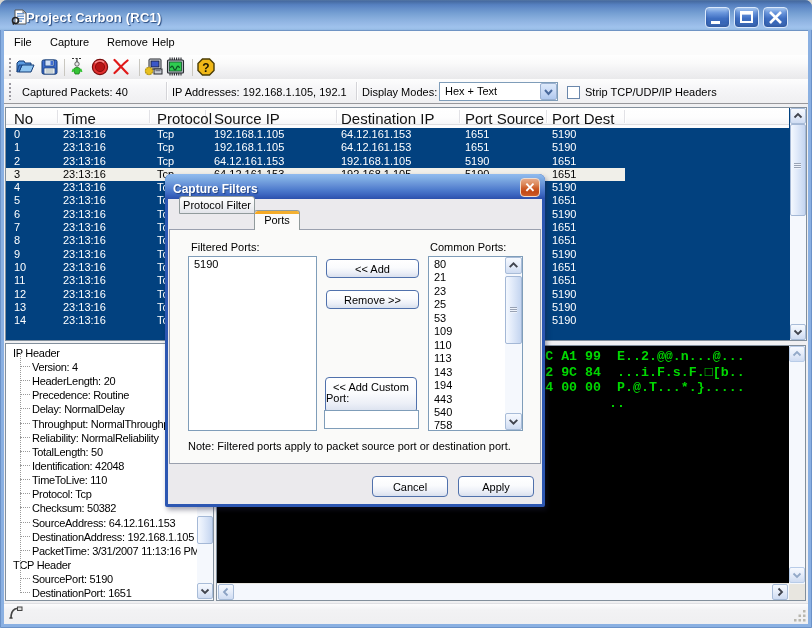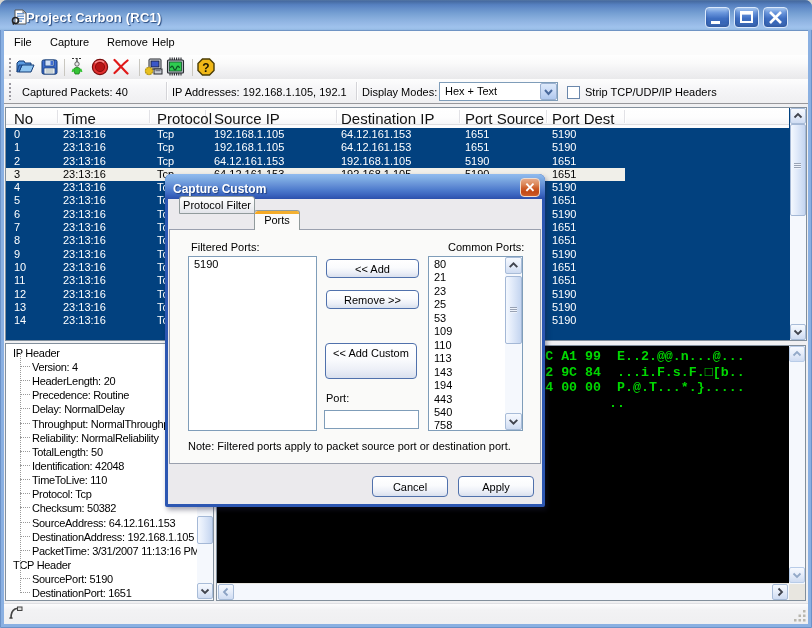--- a/index.html
+++ b/index.html
@@ -446,29 +446,29 @@
       <rect x="5.5" y="5.5" width="2.5" height="2.5"></rect>
       <rect x="10" y="10" width="2.5" height="2.5"></rect>
       <rect x="5.5" y="10" width="2.5" height="2.5"></rect>
       <rect x="1" y="10" width="2.5" height="2.5"></rect>
     </g>
 </svg>
 
 <div id="dialog"></div>
 <div id="dlgbody"></div>
 <div id="dlgtitle"></div>
-<div id="dlgtitletext">Capture Custom</div>
+<div id="dlgtitletext">Capture Filters</div>
 <div id="dlgclose">✕</div>
 <div class="tab" style="left:179px;top:196px;width:76px;height:18px;border:1px solid #919b9c;border-radius:3px 3px 0 0;background:linear-gradient(180deg,#ffffff 0%,#f2f3f5 55%,#e2e4ea 100%);line-height:17px">Protocol Filter</div>
 <div id="tabpanel"></div>
 <div class="tab" style="left:254px;top:210px;width:46px;height:20px;border:1px solid #919b9c;border-bottom:none;border-radius:3px 3px 0 0;background:#fbfbfa;line-height:19px;overflow:hidden">Ports<div class="abs" style="left:0;top:0;width:46px;height:3px;background:linear-gradient(90deg,#f7a821,#f2b234);border-radius:3px 3px 0 0"></div></div>
 <div class="dlabel" style="left:191px;top:241px">Filtered Ports:</div>
 <div class="listbox" style="left:188px;top:256px;width:129px;height:175px"></div>
 <div class="dlabel" style="left:194px;top:258px">5190</div>
-<div class="dlabel" style="left:448px;top:241px">Common Ports:</div>
+<div class="dlabel" style="left:430px;top:241px">Common Ports:</div>
 <div class="listbox" style="left:428px;top:256px;width:95px;height:175px"></div>
 <div class="dlabel" style="left:434px;top:258px;line-height:13.45px;white-space:pre">80
 21
 23
 25
 53
 109
 110
 113
 143
@@ -484,18 +484,18 @@
   </svg>
 <div class="sbbtn" style="left:505px;top:413px;width:17px;height:17px"></div>
 <svg class="abs" style="left:507px;top:415px" width="13" height="13" viewBox="0 0 12 12">
     <path d="M2.5 4.5 L6 8 L9.5 4.5" fill="none" stroke="#40444e" stroke-width="1.8"></path>
   </svg>
 <div class="sbthumbv" style="left:505px;top:276px;width:17px;height:68px"></div>
 <div class="sbgrip" style="left:510px;top:307px"></div>
 
 <div class="xpbtn" style="left:326px;top:259px;width:93px;height:19px;line-height:18px">&lt;&lt; Add</div>
 <div class="xpbtn" style="left:326px;top:290px;width:93px;height:19px;line-height:18px">Remove &gt;&gt;</div>
-<div class="xpbtn" style="left:325px;top:343px;width:92px;height:36px;line-height:19px">&lt;&lt; Add Custom</div>
+<div class="xpbtn" style="left:325px;top:377px;width:92px;height:36px;line-height:19px">&lt;&lt; Add Custom</div>
 <div class="dlabel" style="left:326px;top:392px">Port:</div>
 <div class="listbox" style="left:324px;top:410px;width:95px;height:19px"></div>
 <div class="dlabel" style="left:188px;top:440px">Note: Filtered ports apply to packet source port or destination port.</div>
 <div class="xpbtn" style="left:372px;top:476px;width:76px;height:21px;line-height:20px">Cancel</div>
 <div class="xpbtn" style="left:458px;top:476px;width:76px;height:21px;line-height:20px">Apply</div>
 
 </body></html>

